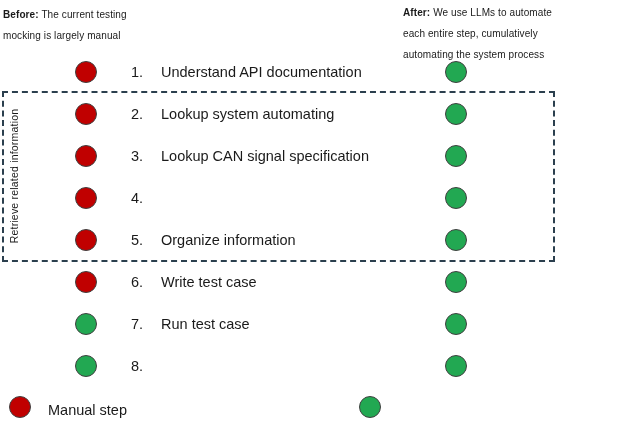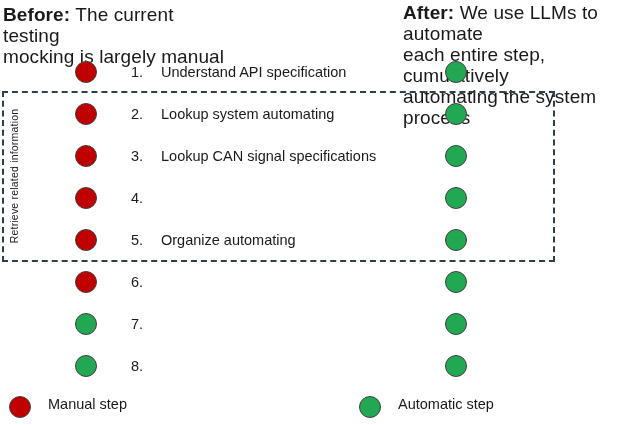--- a/index.html
+++ b/index.html
@@ -4,21 +4,21 @@
 <style>
   html, body { margin: 0; padding: 0; }
   body {
     width: 640px; height: 425px;
     position: relative;
     background: #ffffff;
     font-family: "Liberation Sans", sans-serif;
     color: var(--text, #1a1a1a);
     overflow: hidden;
   }
-  .hdr { position: absolute; font-size: 19px; line-height: 21px; letter-spacing: 0.1px; }
+  .hdr { position: absolute; font-size: 10px; line-height: 21px; letter-spacing: 0.1px; }
   .hdr b { font-weight: 700; }
   .before-hdr { left: 3px; top: 4px; width: 230px; }
   .after-hdr  { left: 403px; top: 2px; width: 245px; }
 
   .steps { position: absolute; left: 0; top: 51px; width: 640px; height: 336px; }
   .step-row { position: relative; height: 42px; }
   .dot {
     position: absolute; top: 10px;
     width: 22px; height: 22px; box-sizing: border-box;
     border-radius: 50%;
@@ -39,21 +39,21 @@
   }
   .group-label {
     position: absolute; left: 14px; top: 176px;
     transform: translate(-50%, -50%) rotate(-90deg);
     transform-origin: center;
     white-space: nowrap;
     font-size: 10.5px;
     letter-spacing: 0.2px;
   }
 
-  .legend-item { position: absolute; top: 396px; display: flex; align-items: flex-start; gap: 17px; }
+  .legend-item { position: absolute; top: 396px; display: flex; align-items: flex-end; gap: 17px; }
   .legend-item .dot { position: static; flex: 0 0 auto; }
   .legend-manual { left: 9px; }
   .legend-automatic { left: 359px; }
   .legend-label { font-size: 14.5px; white-space: nowrap; }
 </style>
 </head>
 <body style="--manual: #c00000; --automatic: #22a852; --dot-border: #404040; --box-border: #2b3f4e; --text: #1a1a1a;">
 
 <div class="hdr before-hdr">
   <div><b>Before:</b><span> The current testing</span></div>
@@ -63,73 +63,74 @@
 <div class="hdr after-hdr">
   <div><b>After:</b><span> We use LLMs to automate</span></div>
   <div>each entire step, cumulatively</div>
   <div>automating the system process</div>
 </div>
 
 <div class="steps">
   <div class="step-row">
     <span class="dot before-dot manual"></span>
     <span class="step-num">1.</span>
-    <span class="step-label">Understand API specification</span>
+    <span class="step-label">Understand API documentation</span>
     <span class="dot after-dot automatic"></span>
   </div>
 
   <div class="step-row">
     <span class="dot before-dot manual"></span>
     <span class="step-num">2.</span>
     <span class="step-label">Lookup system automating</span>
     <span class="dot after-dot automatic"></span>
   </div>
 
   <div class="step-row">
     <span class="dot before-dot manual"></span>
     <span class="step-num">3.</span>
-    <span class="step-label">Lookup CAN signal specifications</span>
+    <span class="step-label">Lookup CAN signal specification</span>
     <span class="dot after-dot automatic"></span>
   </div>
 
   <div class="step-row">
     <span class="dot before-dot manual"></span>
     <span class="step-num">4.</span>
     <span class="dot after-dot automatic"></span>
   </div>
 
   <div class="step-row">
     <span class="dot before-dot manual"></span>
     <span class="step-num">5.</span>
-    <span class="step-label">Organize automating</span>
+    <span class="step-label">Organize information</span>
     <span class="dot after-dot automatic"></span>
   </div>
 
   <div class="step-row">
     <span class="dot before-dot manual"></span>
     <span class="step-num">6.</span>
+    <span class="step-label">Write test case</span>
     <span class="dot after-dot automatic"></span>
   </div>
 
   <div class="step-row">
     <span class="dot before-dot automatic"></span>
     <span class="step-num">7.</span>
+    <span class="step-label">Run test case</span>
     <span class="dot after-dot automatic"></span>
   </div>
 
   <div class="step-row">
     <span class="dot before-dot automatic"></span>
     <span class="step-num">8.</span>
     <span class="dot after-dot automatic"></span>
   </div>
 </div>
 
 <div class="group-box"></div>
 <div class="group-label">Retrieve related information</div>
 
 <div class="legend-item legend-manual">
   <span class="dot manual"></span>
   <span class="legend-label">Manual step</span>
 </div>
 <div class="legend-item legend-automatic">
   <span class="dot automatic"></span>
-  <span class="legend-label">Automatic step</span>
 </div>
 
 </body></html>

